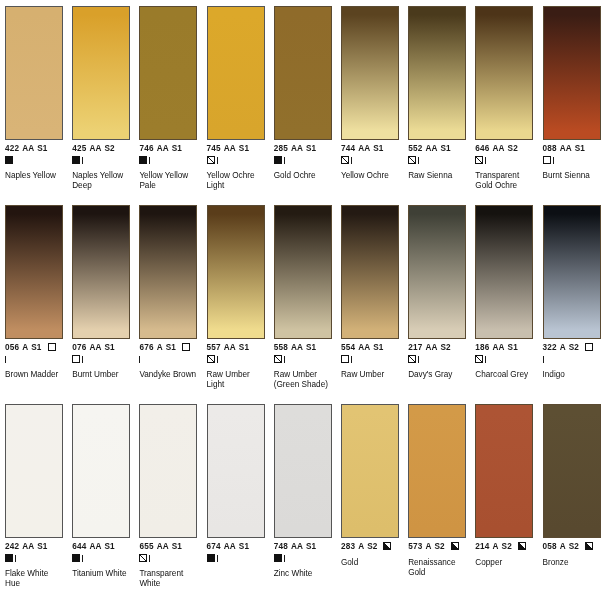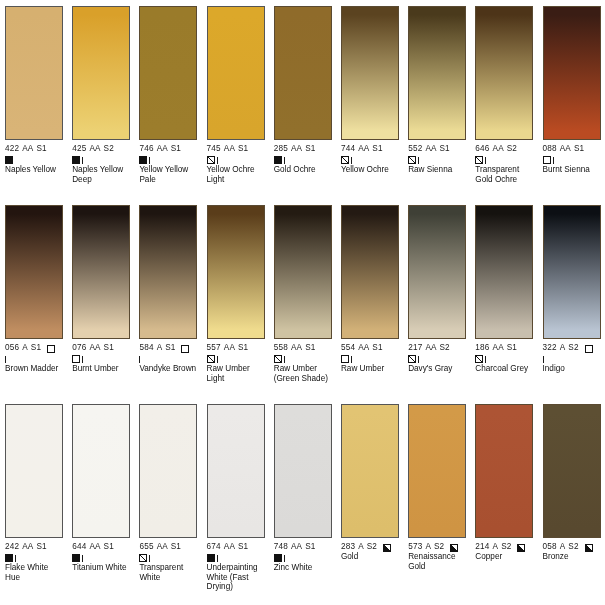--- a/index.html
+++ b/index.html
@@ -36,42 +36,43 @@
   .info {
     margin-top: 4px;
     line-height: 9.6px;
   }
   .codeline {
     font-size: 8.2px;
     color: #1a1a1a;
     white-space: nowrap;
     letter-spacing: 0.1px;
     display: flex;
-    align-items: flex-end;
+    align-items: flex-start;
     gap: 3px;
     height: 10px;
+    font-weight: bold;
   }
   .codeline .num { letter-spacing: 0.2px; }
   .iconline {
     height: 10px;
     display: flex;
     align-items: center;
     gap: 2px;
     margin-top: 1px;
   }
   .bar {
     display: inline-block;
     width: 1px; height: 7px;
     background: #1a1a1a;
   }
   .name {
     font-size: 8.2px;
     color: #111;
     line-height: 9.5px;
-    margin-top: 0;
+    margin-top: 6px;
     word-spacing: 0px;
   }
   
   .ic { display: inline-block; width: 8px; height: 8px; position: relative; flex: 0 0 auto; }
   .ic-solid { background: #111; }
   .ic-open  { background: #fff; border: 1px solid #111; }
   .ic-half  { background: #fff; border: 1px solid #111; overflow: hidden; }
   .ic-half::after {
     content: ""; position: absolute; left: 0; top: 0;
     width: 100%; height: 100%;
@@ -253,21 +254,21 @@
             <span class="ic ic-open"></span>
             <span class="bar"></span>
           </div>
           <div class="name">Burnt Umber</div>
         </div>
       </div>
       <div class="cell">
         <div class="swatch" style="background: linear-gradient(rgb(30, 21, 16) 0%, rgb(30, 21, 16) 6%, rgb(214, 187, 142) 94%, rgb(214, 187, 142) 100%);"></div>
         <div class="info">
           <div class="codeline">
-            <span class="num">584</span>
+            <span class="num">676</span>
             <span>A</span>
             <span>S1</span>
             <span class="ic ic-open inline-ic"></span>
           </div>
           <div class="iconline">
             <span class="bar"></span>
           </div>
           <div class="name">Vandyke Brown</div>
         </div>
       </div>
@@ -413,21 +414,20 @@
         <div class="info">
           <div class="codeline">
             <span class="num">674</span>
             <span>AA</span>
             <span>S1</span>
           </div>
           <div class="iconline">
             <span class="ic ic-solid"></span>
             <span class="bar"></span>
           </div>
-          <div class="name">Underpainting White (Fast Drying)</div>
         </div>
       </div>
       <div class="cell">
         <div class="swatch pale" style="background: linear-gradient(rgb(222, 221, 219) 0%, rgb(222, 221, 219) 6%, rgb(219, 218, 216) 94%, rgb(219, 218, 216) 100%);"></div>
         <div class="info">
           <div class="codeline">
             <span class="num">748</span>
             <span>AA</span>
             <span>S1</span>
           </div>

